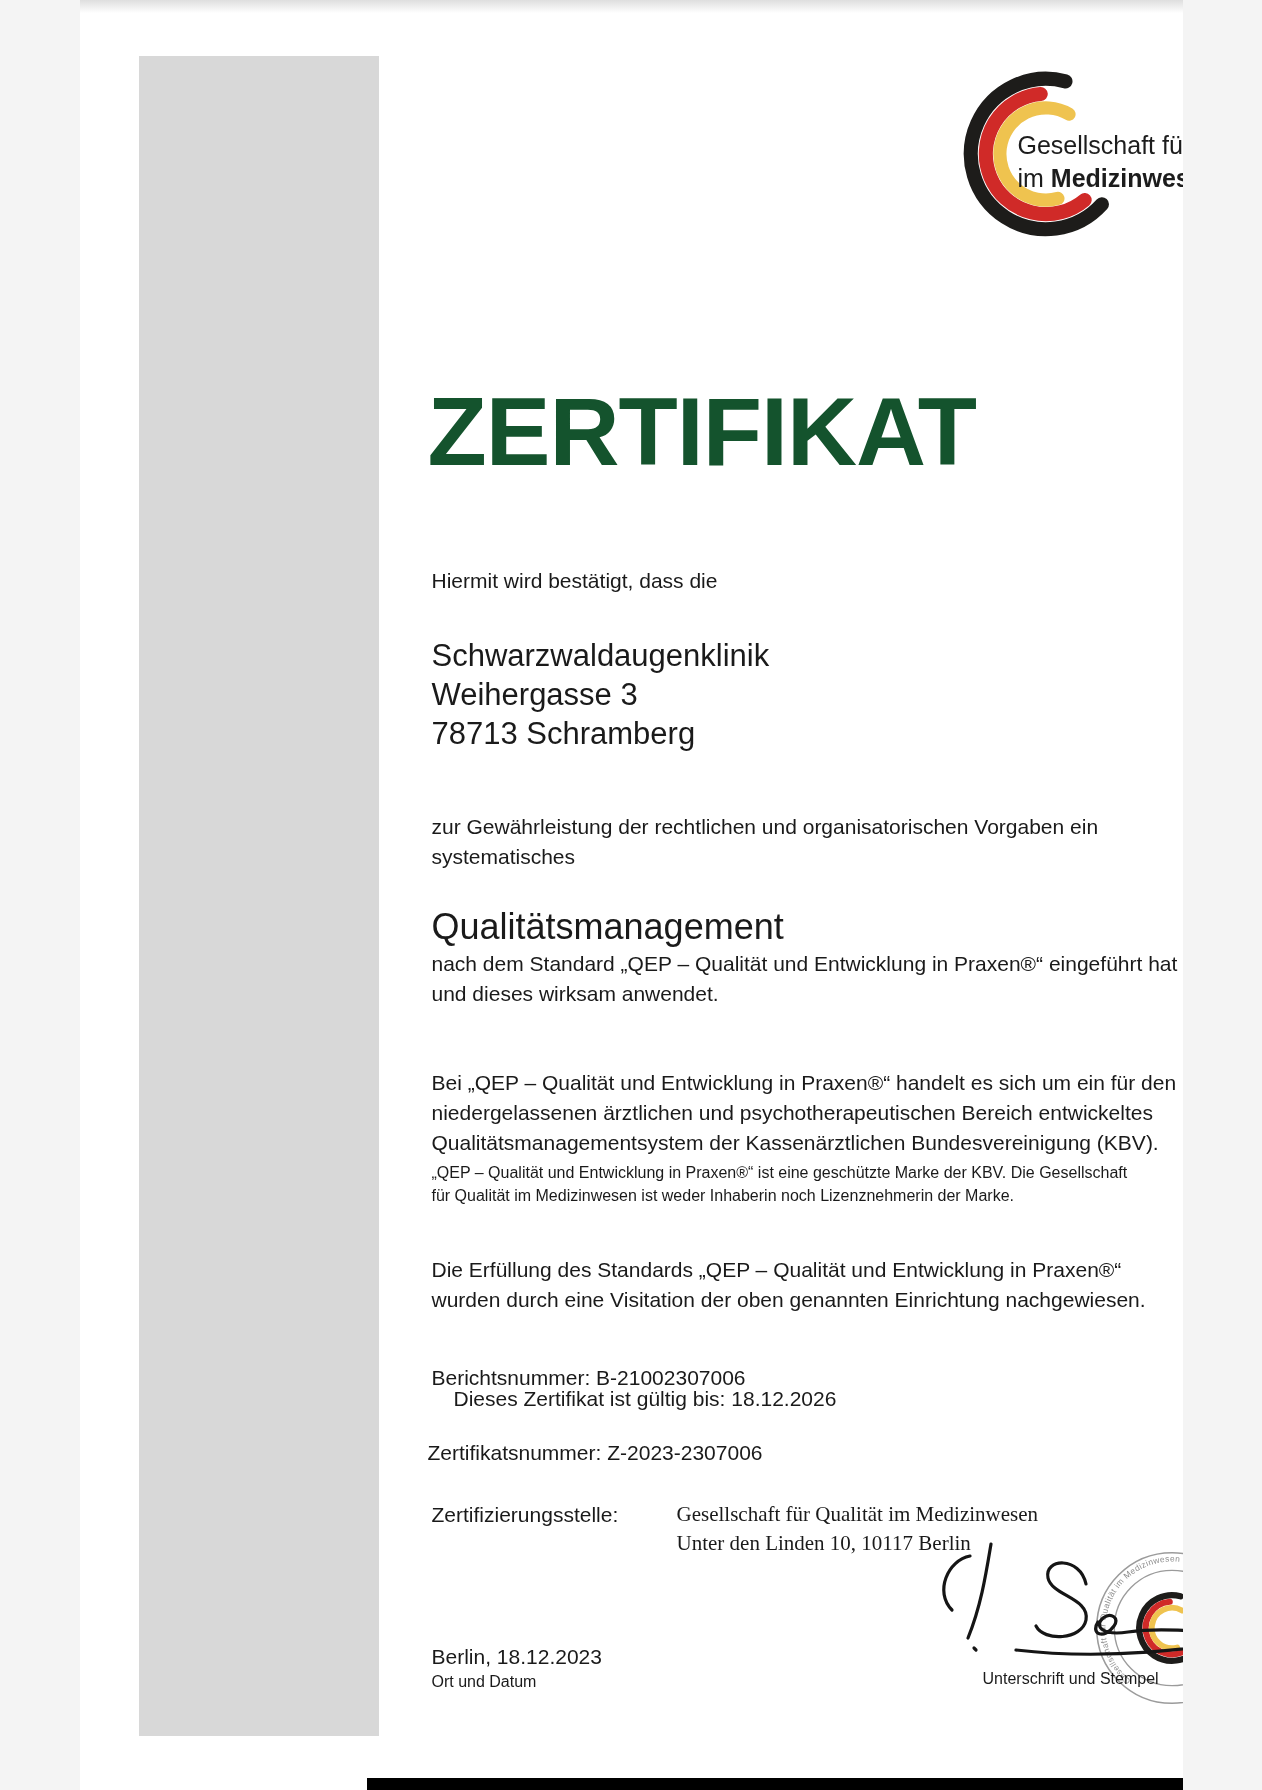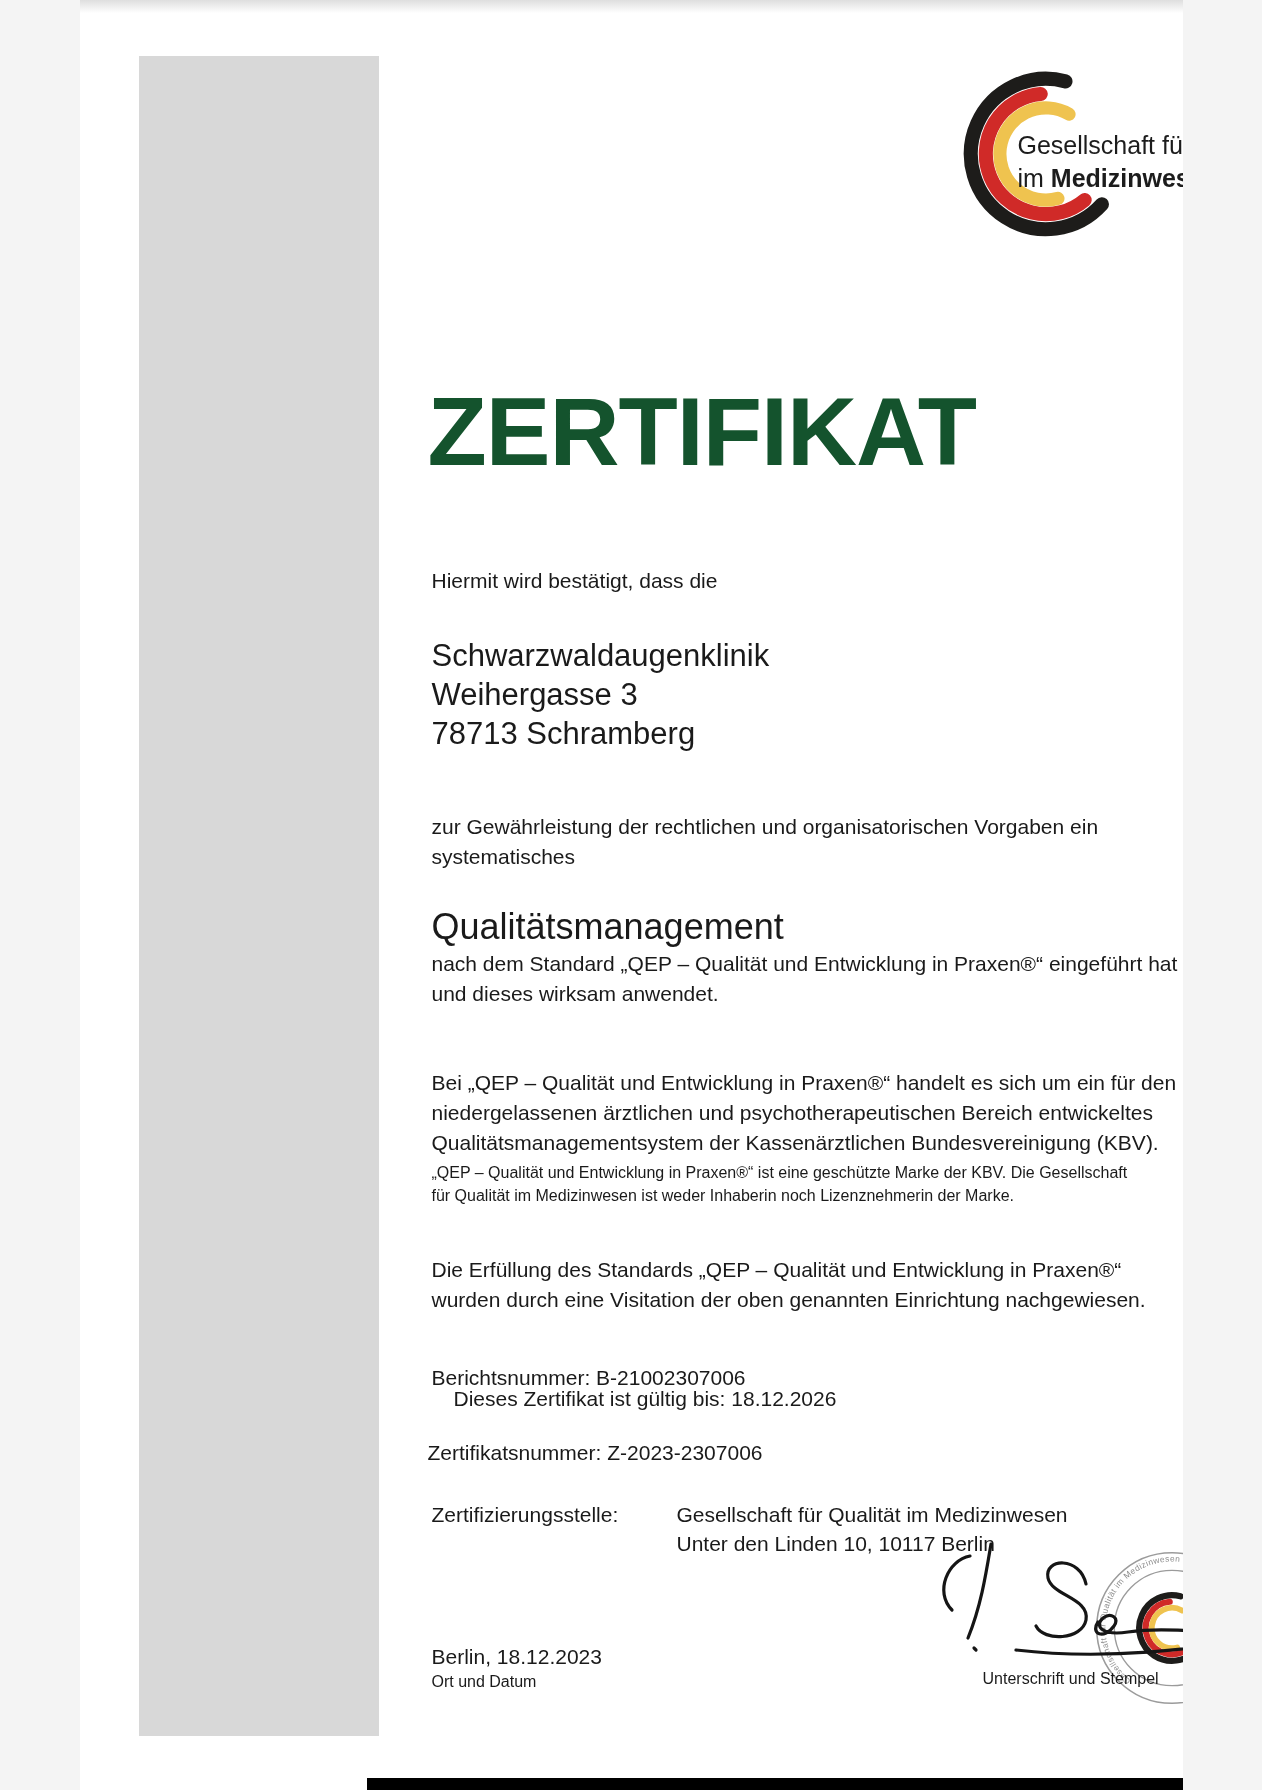--- a/index.html
+++ b/index.html
@@ -29,21 +29,21 @@
   .purpose{left:352px;top:812px;}
   .subject{left:352px;top:908px;font-size:36px;line-height:38px;}
   .standard{left:352px;top:949px;}
   .about{left:352px;top:1068px;}
   .note{left:352px;top:1162px;}
   .fulfillment{left:352px;top:1255px;}
   .report{left:352px;top:1330px;margin-top:33px;}
   .valid{left:352px;top:1384px;margin-left:22px;}
   .certnum{left:348px;top:1438px;}
   .issuer-label{left:352px;top:1500px;}
-  .issuer-col{left:597px;top:1500px;line-height:29px;}
+  .issuer-col{left:597px;top:1500px;line-height:29px;font-family:Liberation Serif, serif;}
   .place-date{left:352px;top:1642px;}
   .place-label{left:352px;top:1671px;}
   .sig-label{left:903px;top:1668px;}
   .stamp{left:1004px;top:1540px;width:176px;height:176px;}
   .signature{left:838px;top:1534px;width:336px;height:134px;}
   .bottom-bar{left:287px;top:1778px;width:975px;height:12px;background:#000000;}
   .nw{white-space:nowrap;}
 </style>
 </head>
 <body>

